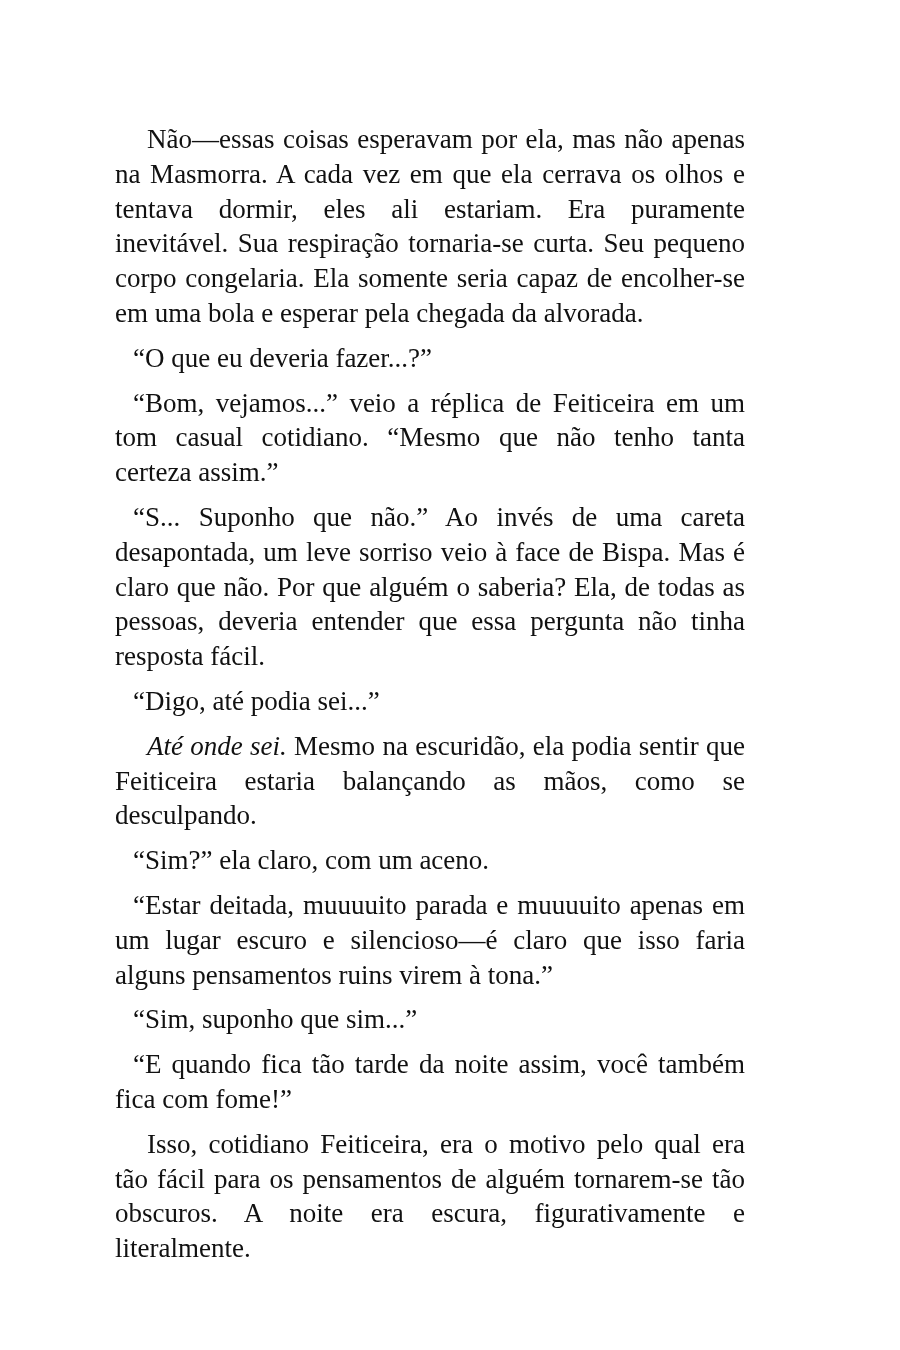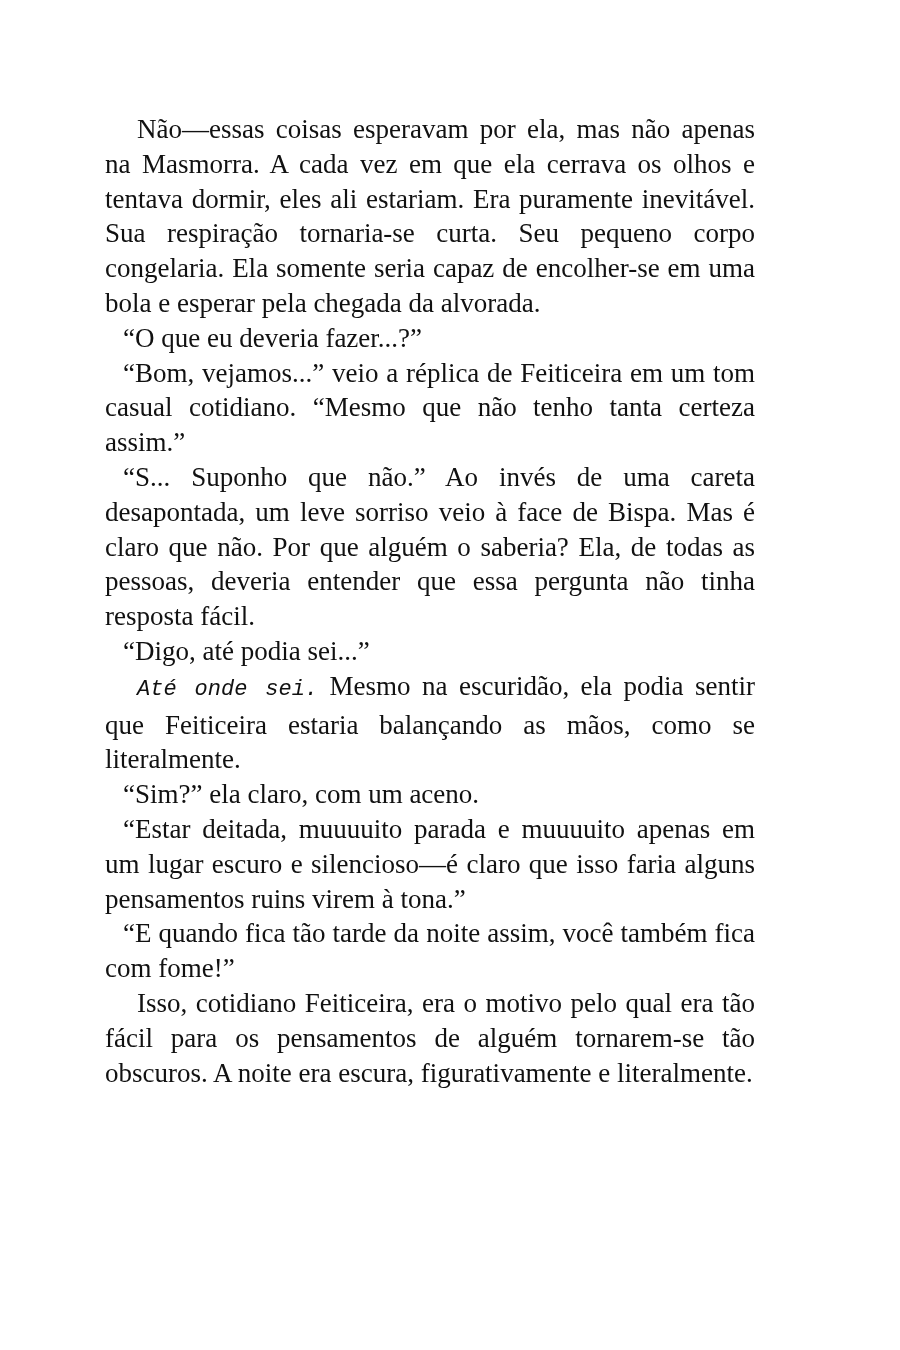--- a/index.html
+++ b/index.html
@@ -17,44 +17,45 @@
       position: absolute;
       left: 105px;
       top: 112px;
       width: 650px;
       font-family: "Liberation Serif", "DejaVu Serif", serif;
       font-size: 27px;
       line-height: 34.8px;
       color: #111111;
     }
     .para {
-      margin: 0;
+      margin: 10px;
       text-align: justify;
       text-indent: 32px;
       hyphens: none;
     }
     .para.dialog {
       text-indent: 18px;
     }
     .para.last-line-left {
       text-align-last: left;
     }
     .italic {
       font-style: italic;
-      font-family: Liberation Mono, monospace;
-      font-size: 22px;
+      font-family: Liberation Serif, serif;
+      font-size: 27px;
     }
   </style>
 </head>
 <body>
 
 <div class="page">
   <p class="para last-line-left">Não—essas coisas esperavam por ela, mas não apenas na Masmorra. A cada vez em que ela cerrava os olhos e tentava dormir, eles ali estariam. Era puramente inevitável. Sua respiração tornaria-se curta. Seu pequeno corpo congelaria. Ela somente seria capaz de encolher-se em uma bola e esperar pela chegada da alvorada.</p>
   <p class="para dialog last-line-left">“O que eu deveria fazer...?”</p>
   <p class="para dialog last-line-left">“Bom, vejamos...” veio a réplica de Feiticeira em um tom casual cotidiano. “Mesmo que não tenho tanta certeza assim.”</p>
   <p class="para dialog last-line-left">“S... Suponho que não.” Ao invés de uma careta desapontada, um leve sorriso veio à face de Bispa. Mas é claro que não. Por que alguém o saberia? Ela, de todas as pessoas, deveria entender que essa pergunta não tinha resposta fácil.</p>
   <p class="para dialog last-line-left">“Digo, até podia sei...”</p>
-  <p class="para last-line-left"><span class="italic">Até onde sei.</span><span> Mesmo na escuridão, ela podia sentir que Feiticeira estaria balançando as mãos, como se literalmente.</span></p>
+  <p class="para last-line-left"><span class="italic">Até onde sei.</span><span> Mesmo na escuridão, ela podia sentir que Feiticeira estaria balançando as mãos, como se desculpando.</span></p>
   <p class="para dialog last-line-left">“Sim?” ela claro, com um aceno.</p>
   <p class="para dialog last-line-left">“Estar deitada, muuuuito parada e muuuuito apenas em um lugar escuro e silencioso—é claro que isso faria alguns pensamentos ruins virem à tona.”</p>
+  <p class="para dialog last-line-left">“Sim, suponho que sim...”</p>
   <p class="para dialog last-line-left">“E quando fica tão tarde da noite assim, você também fica com fome!”</p>
   <p class="para last-line-left">Isso, cotidiano Feiticeira, era o motivo pelo qual era tão fácil para os pensamentos de alguém tornarem-se tão obscuros. A noite era escura, figurativamente e literalmente.</p>
 </div>
 
 </body></html>

